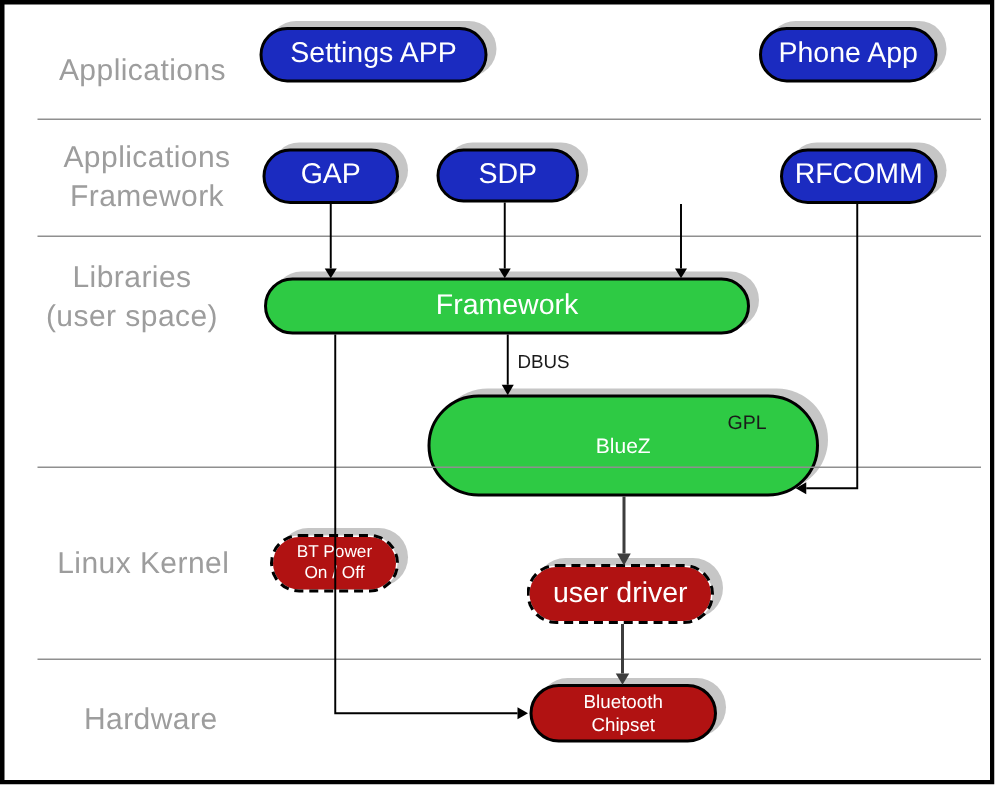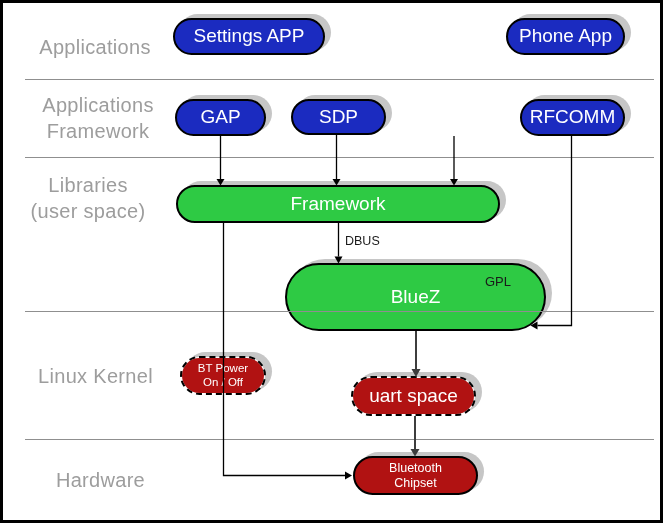--- a/index.html
+++ b/index.html
@@ -18,21 +18,21 @@
     position:absolute;display:flex;flex-direction:column;align-items:center;justify-content:center;
     color:var(--node-text);text-align:center;box-sizing:border-box;
     border:2px solid #000;border-radius:24px;
     box-shadow:6px -4px 0 0 var(--shadow-gray);
     z-index:2;line-height:1.2;
   }
   .pill.blue{background:var(--app-node-blue);}
   .pill.green{background:var(--userspace-node-green);}
   .pill.red{background:var(--kernel-node-red);}
   .pill.dashed{border:2px dashed #000;background-clip:padding-box;}
-  .t13{font-size:19px;} .t14{font-size:19px;}
+  .t13{font-size:19px;} .t14{font-size:14px;}
   .line1{display:block;font-size:12px;} .line2{display:block;font-size:10.5px;}
   .kline{display:block;font-size:11.5px;}
   .cline{display:block;font-size:12.5px;}
   
   .edge-label{
     position:absolute;color:var(--annotation-text);font-size:12.5px;z-index:4;white-space:nowrap;
   }
   
   svg.overlay{position:absolute;left:0;top:0;z-index:3;pointer-events:none;}
   .divider{stroke:var(--divider-gray);stroke-width:1;}
@@ -79,21 +79,21 @@
 
   <div class="edge-label" style="left:470px;top:271px;width:50px;text-align:center;font-size:13px;">GPL</div>
 
   <div class="edge-label" style="left:342px;top:231px;">DBUS</div>
 
   <div class="pill red dashed" style="left:177px;top:353px;width:86px;height:39px;">
     <span class="kline">BT Power</span>
     <span class="kline">On / Off</span>
   </div>
 
-  <div class="pill red dashed t13" style="left:348px;top:373px;width:125px;height:40px;">uart space</div>
+  <div class="pill red dashed t13" style="left:348px;top:373px;width:125px;height:40px;">user driver</div>
 
   <div class="pill red" style="left:350px;top:453px;width:125px;height:39px;">
     <span class="cline">Bluetooth</span>
     <span class="cline">Chipset</span>
   </div>
 
   <svg class="overlay" width="663" height="523" viewBox="0 0 663 523">
 
     <line class="divider" x1="22" y1="76.5" x2="651" y2="76.5"></line>
     <line class="divider" x1="22" y1="154.5" x2="651" y2="154.5"></line>

